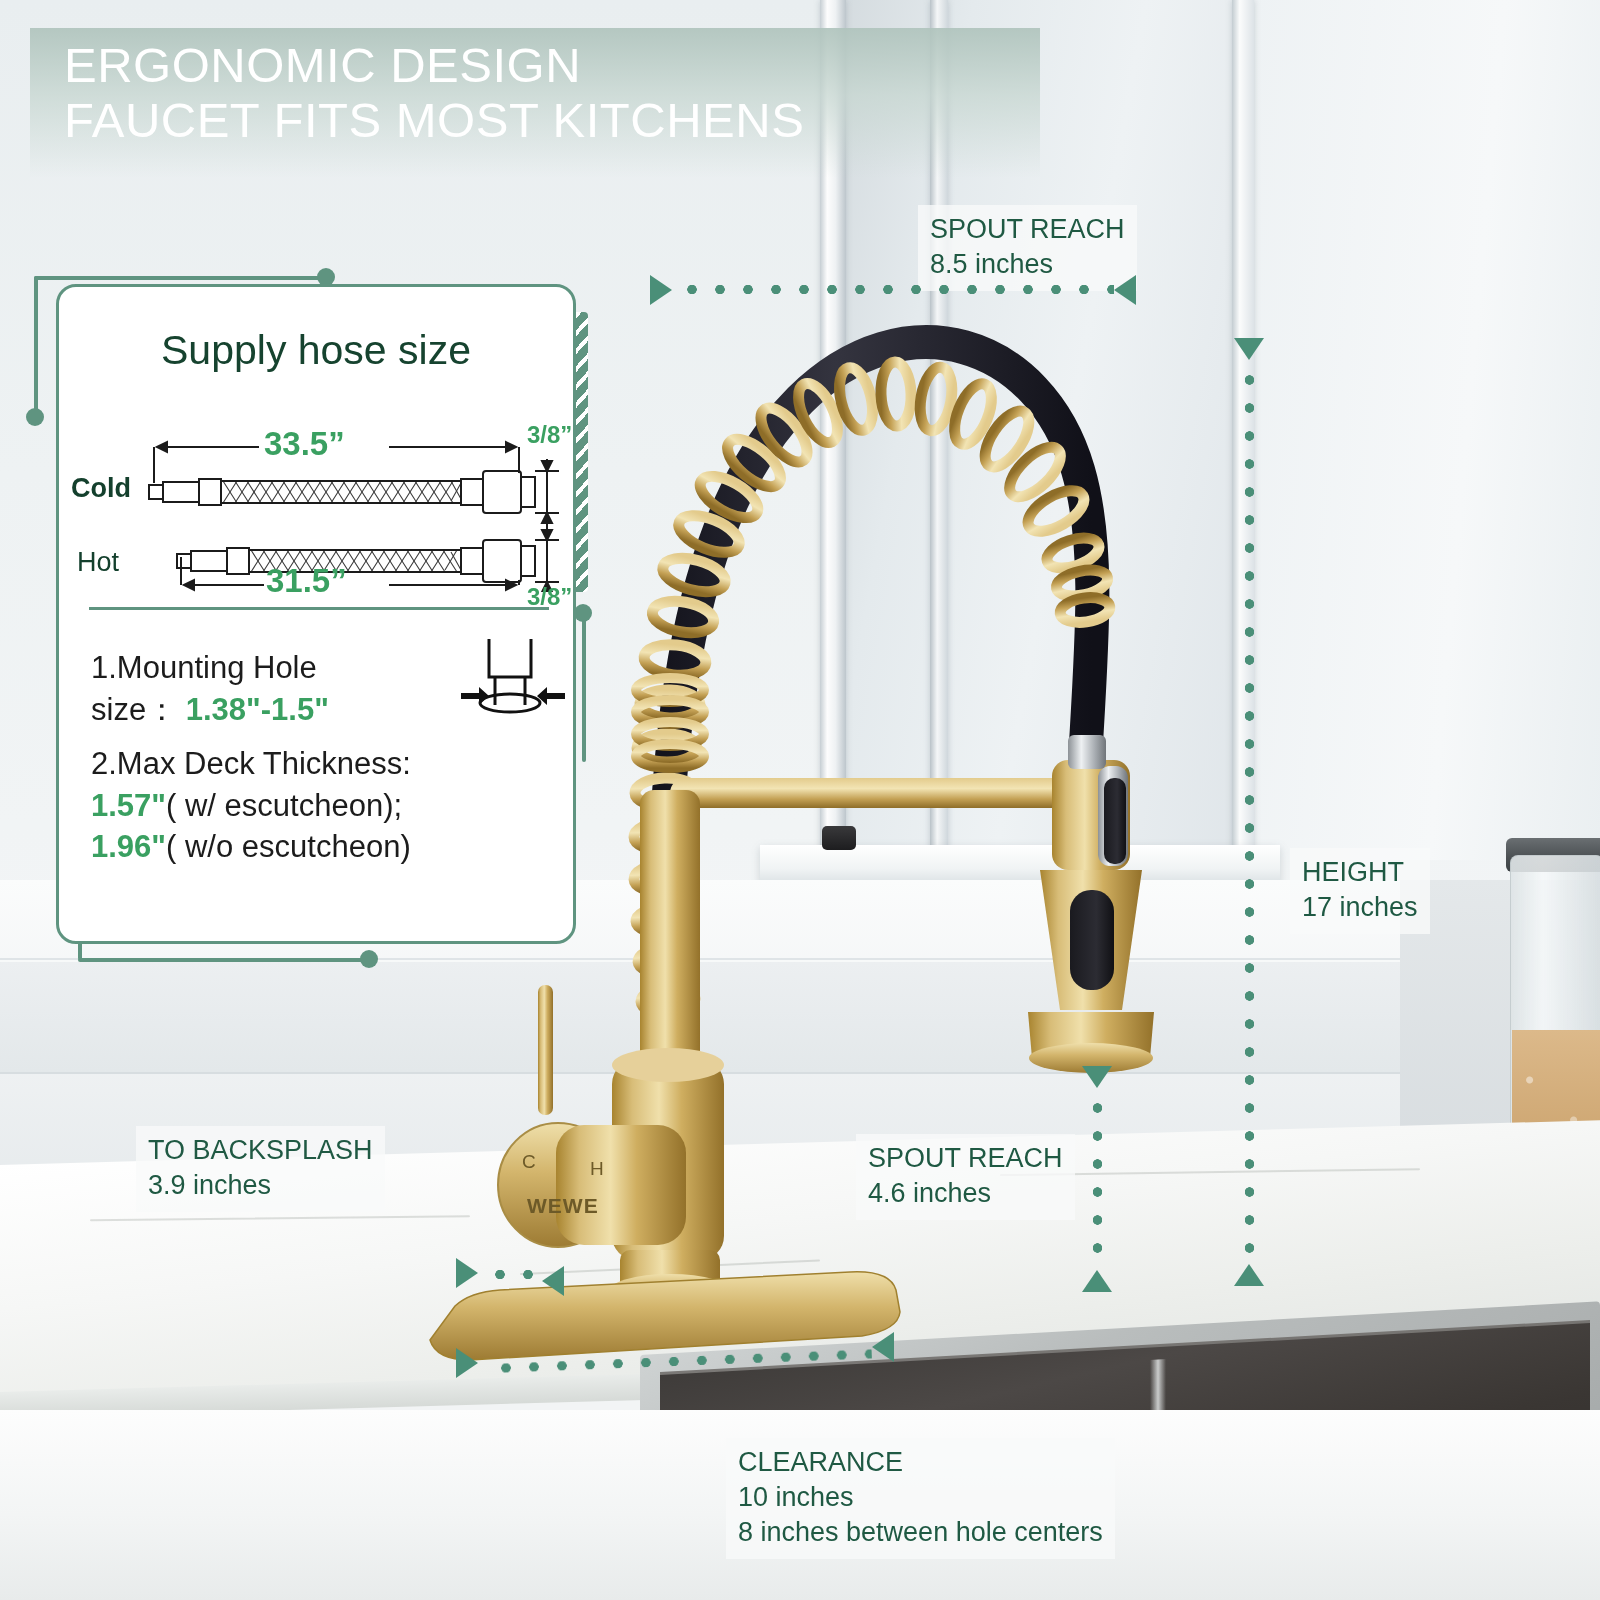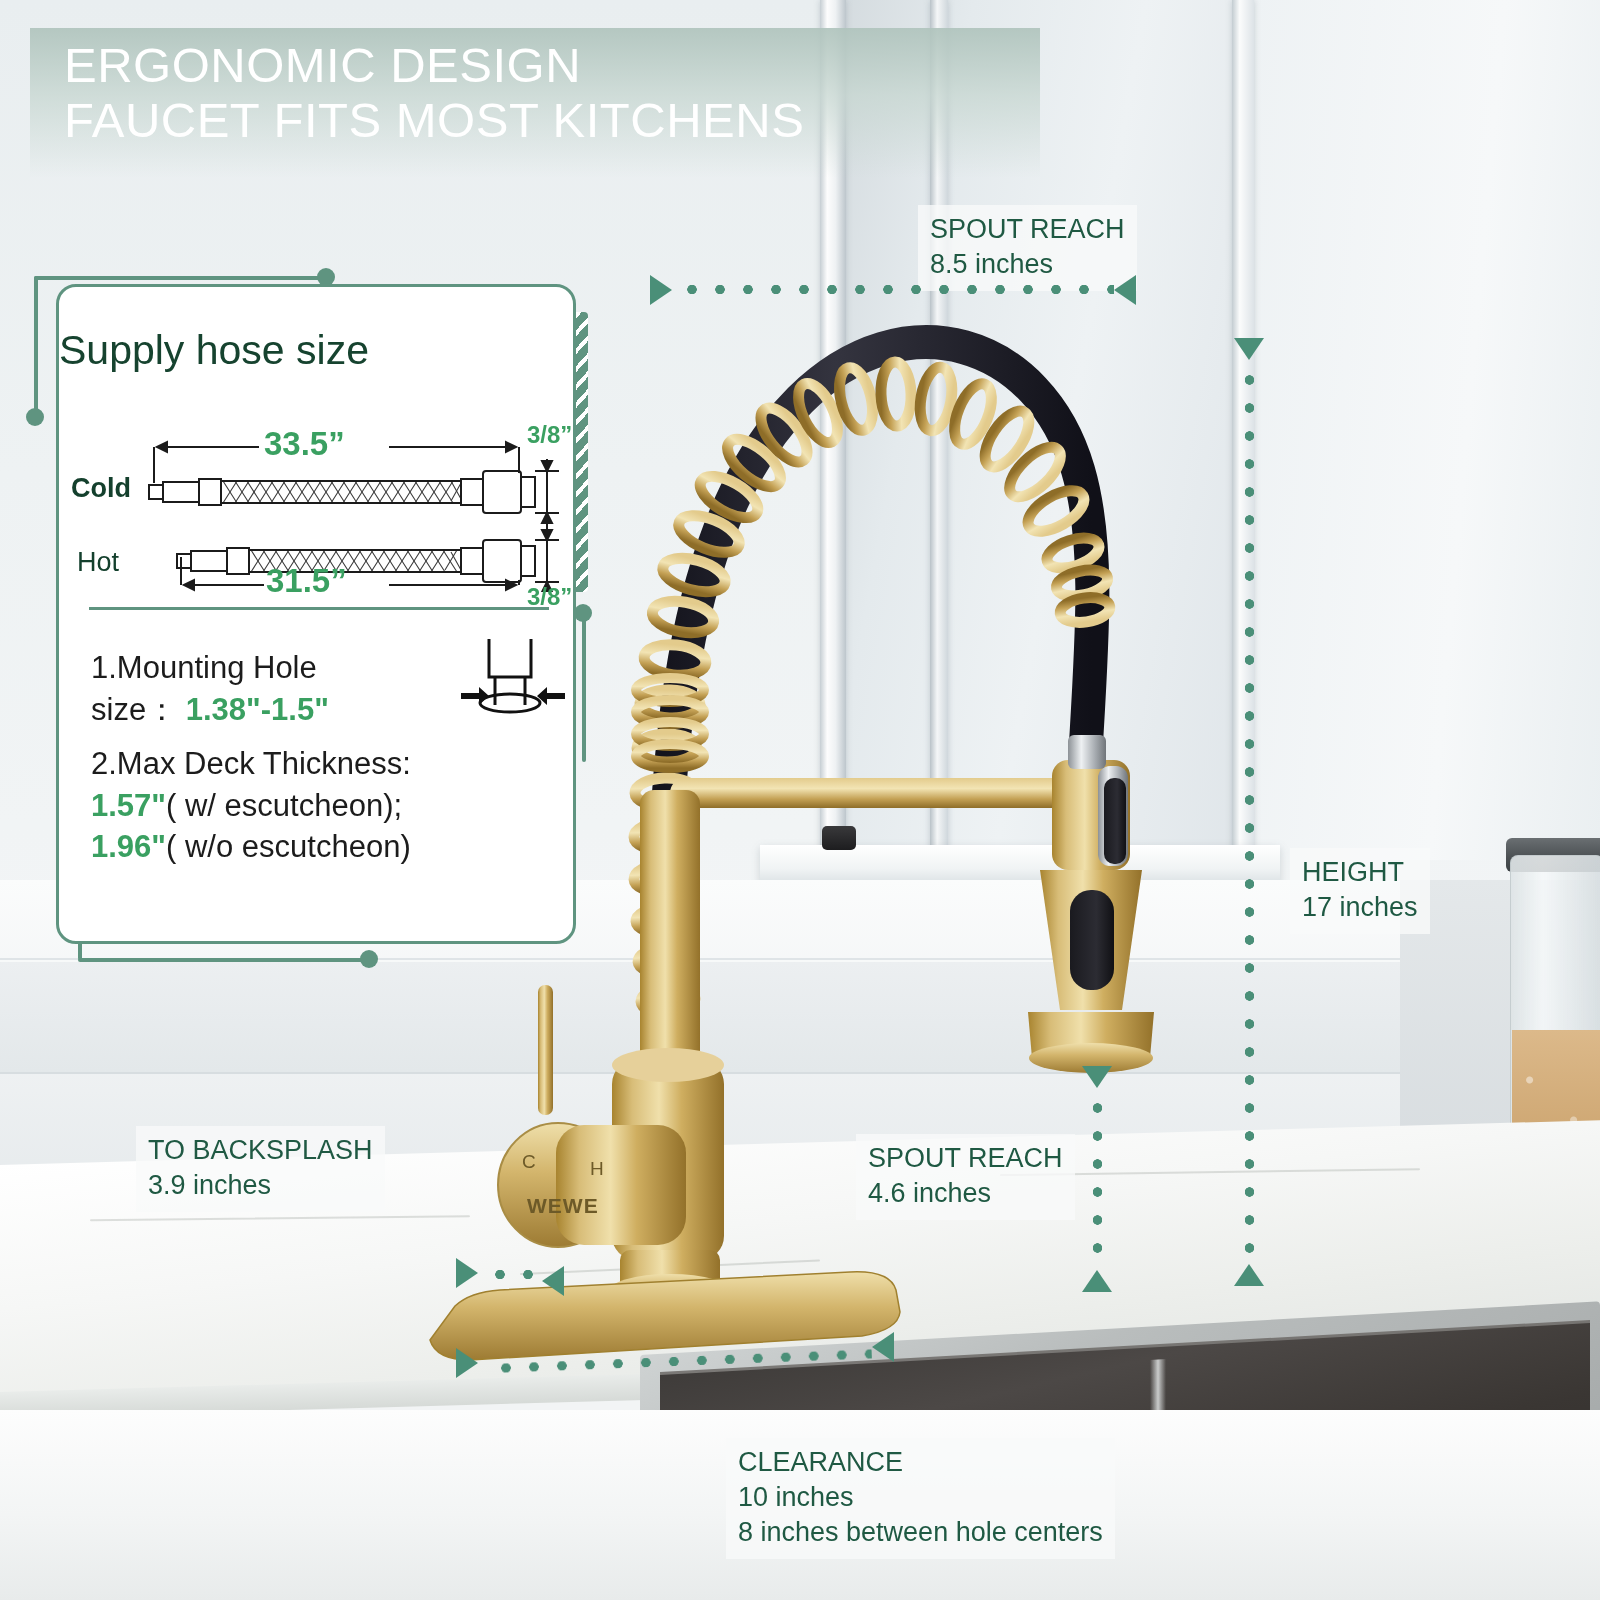--- a/index.html
+++ b/index.html
@@ -163,21 +163,21 @@
   
   .hatch{
     position:absolute;width:26px;
     background:
       repeating-linear-gradient(-48deg,#ffffff 0 4px,transparent 4px 12px),
       #5f9480;
     border-radius:4px;
   }
 
   .sh-title{
-    position:absolute;left:0;right:0;top:40px;text-align:left;
+    position:absolute;left:0;right:0;top:40px;text-align:center;
     font-size:41px;color:#16432f;font-weight:400;
   }
 
   
   .hose-area{position:absolute;left:0;top:110px;width:520px;height:190px;}
   .hose-label{
     position:absolute;font-size:27px;color:#14402d;
   }
   .dim-val{
     position:absolute;font-size:33px;font-weight:bold;color:#3aa061;

